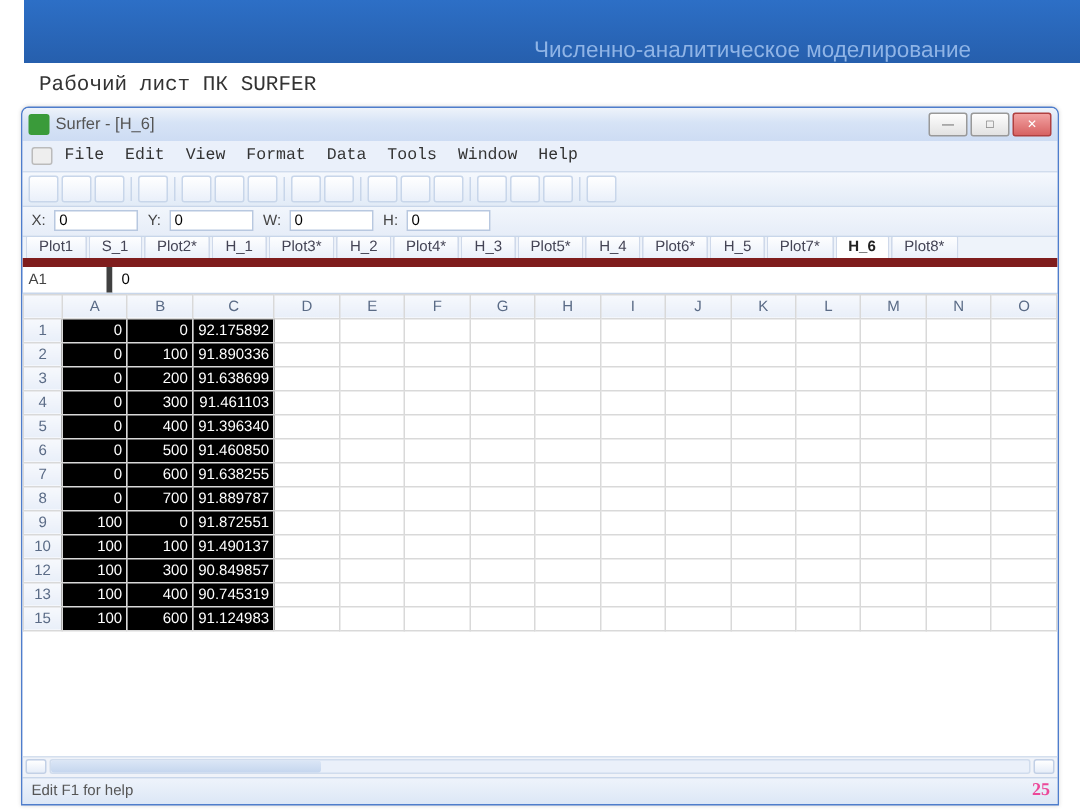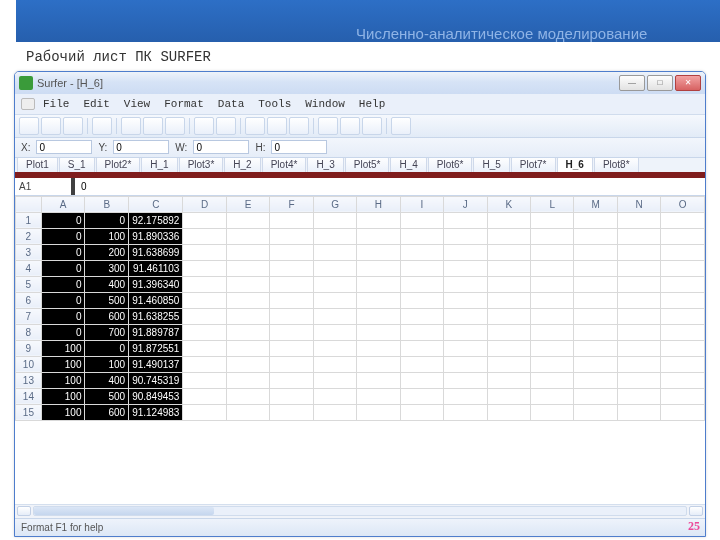--- a/index.html
+++ b/index.html
@@ -330,42 +330,42 @@
             <td></td>
             <td></td>
             <td></td>
             <td></td>
             <td></td>
             <td></td>
             <td></td>
             <td></td>
           </tr>
           <tr>
+            <th class="rowh">12</th>
+            <td class="sel">100</td>
+            <td class="sel">300</td>
+            <td class="sel">90.849857</td>
+            <td></td>
+            <td></td>
+            <td></td>
+            <td></td>
+            <td></td>
+            <td></td>
+            <td></td>
+            <td></td>
+            <td></td>
+            <td></td>
+            <td></td>
+            <td></td>
+          </tr>
+          <tr>
             <th class="rowh">13</th>
             <td class="sel">100</td>
             <td class="sel">400</td>
             <td class="sel">90.745319</td>
-            <td></td>
-            <td></td>
-            <td></td>
-            <td></td>
-            <td></td>
-            <td></td>
-            <td></td>
-            <td></td>
-            <td></td>
-            <td></td>
-            <td></td>
-            <td></td>
-          </tr>
-          <tr>
-            <th class="rowh">14</th>
-            <td class="sel">100</td>
-            <td class="sel">500</td>
-            <td class="sel">90.849453</td>
             <td></td>
             <td></td>
             <td></td>
             <td></td>
             <td></td>
             <td></td>
             <td></td>
             <td></td>
             <td></td>
             <td></td>
@@ -396,17 +396,17 @@
 
   <div class="hscroll">
     <span class="arrow"></span>
     <span class="track">
         <span class="thumb"></span>
       </span>
     <span class="arrow"></span>
   </div>
 
   <div class="statusbar">
-    <span>Format F1 for help</span>
+    <span>Edit F1 for help</span>
   </div>
 </div>
 
 <div class="pagenum">25</div>
 
 </body></html>

